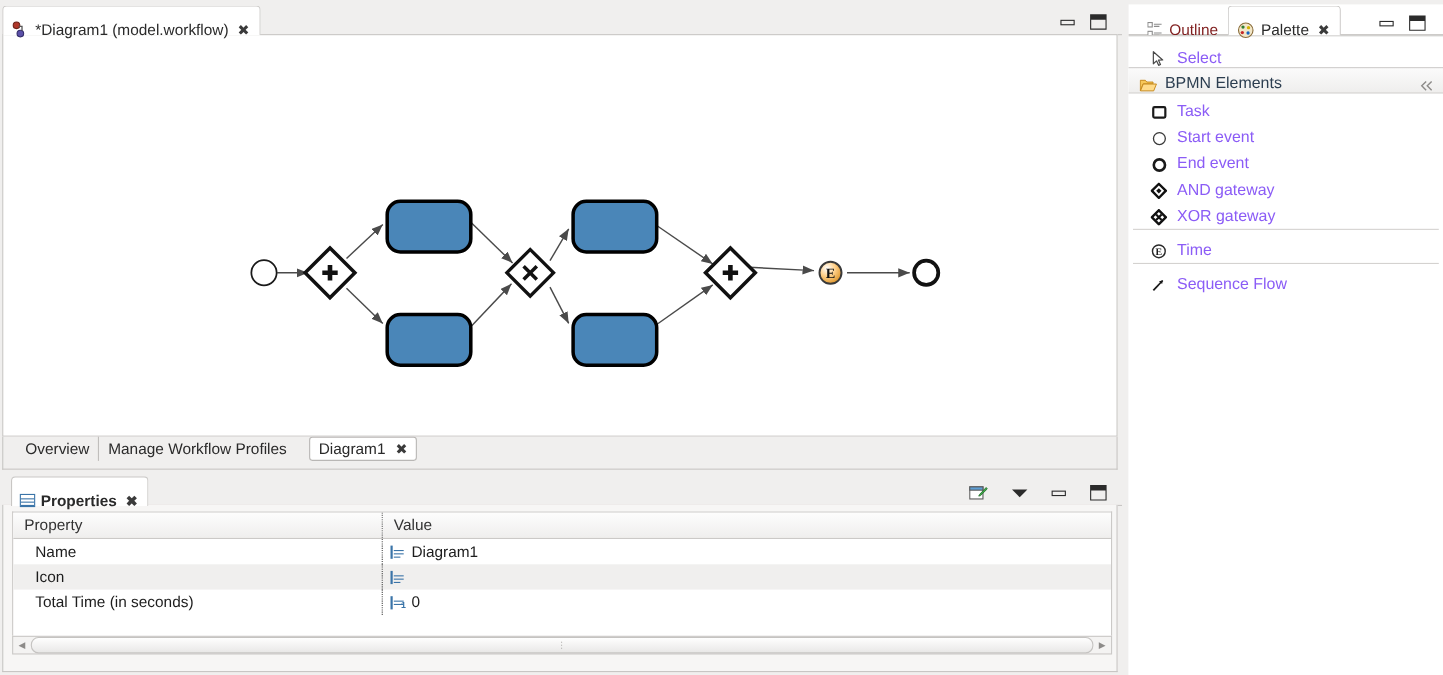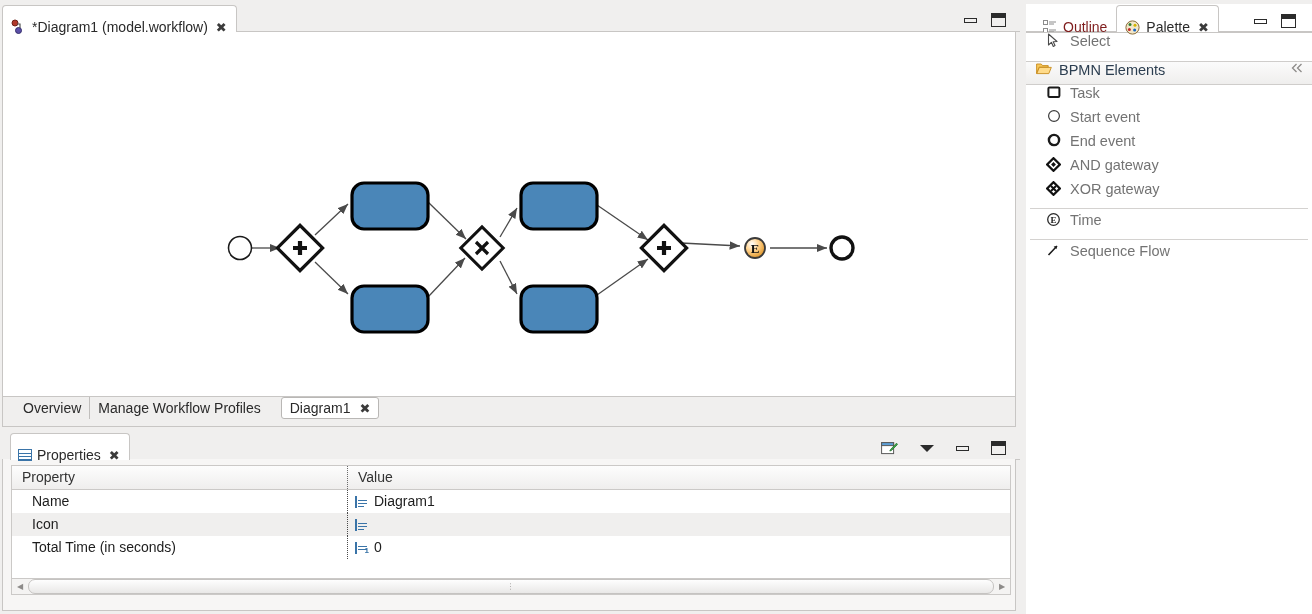--- a/index.html
+++ b/index.html
@@ -123,49 +123,49 @@
     border-top: 1px solid #c8c6c4;
   }
   #palette-body {
     position: absolute;
     left: 0; top: 28px; right: 0; bottom: 0;
     background: #ffffff;
     border-top: 1px solid #c8c6c4;
   }
   .pal-entry {
     display: flex;
-    align-items: flex-start;
+    align-items: flex-end;
     gap: 8px;
     height: 24px;
     padding-left: 19px;
     font-size: 14.5px;
-    color: #737373;
+    color: #8b5cf6;
   }
   .pal-header {
     display: flex;
-    align-items: flex-start;
+    align-items: flex-end;
     gap: 7px;
     height: 22px;
     padding: 0 6px 0 9px;
     font-size: 14.5px;
     color: #2c3e50;
     background: linear-gradient(#fbfbfb, #efeeed);
     border-top: 1px solid #cfcdcb;
     border-bottom: 1px solid #cfcdcb;
   }
   .pal-sep { border-top: 1px solid #d4d2d0; margin: 3px 4px 3px 4px; }
   .pal-ico { width: 17px; display: flex; justify-content: center; align-items: center; }
 
   
   #props-part {
     position: absolute;
     left: 2px; top: 432px;
     width: 1018px; height: 180px;
   }
-  #props-tab-row { position: relative; height: 28px; }
+  #props-tab-row { position: relative; height: 28px; font-weight: bold; }
   #props-tabline {
     position: absolute;
     left: 0; right: 0; top: 27px;
     border-top: 1px solid #c8c6c4;
   }
   #props-body {
     position: absolute;
     left: 0; top: 27px;
     width: 1014px; height: 152px;
     border: 1px solid #c8c6c4;

